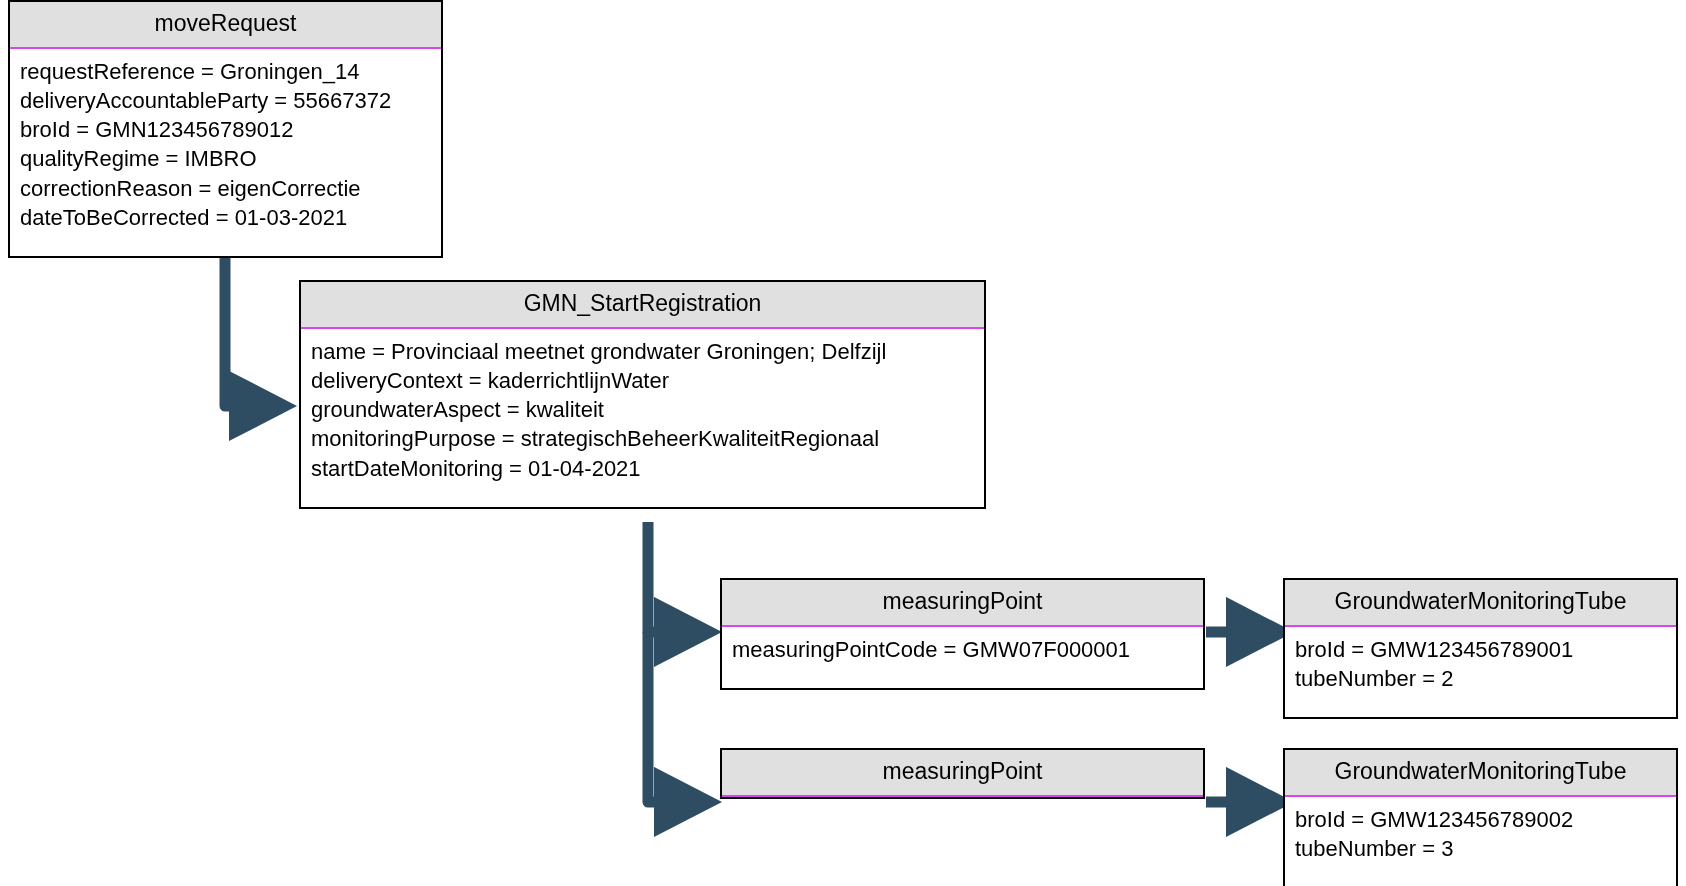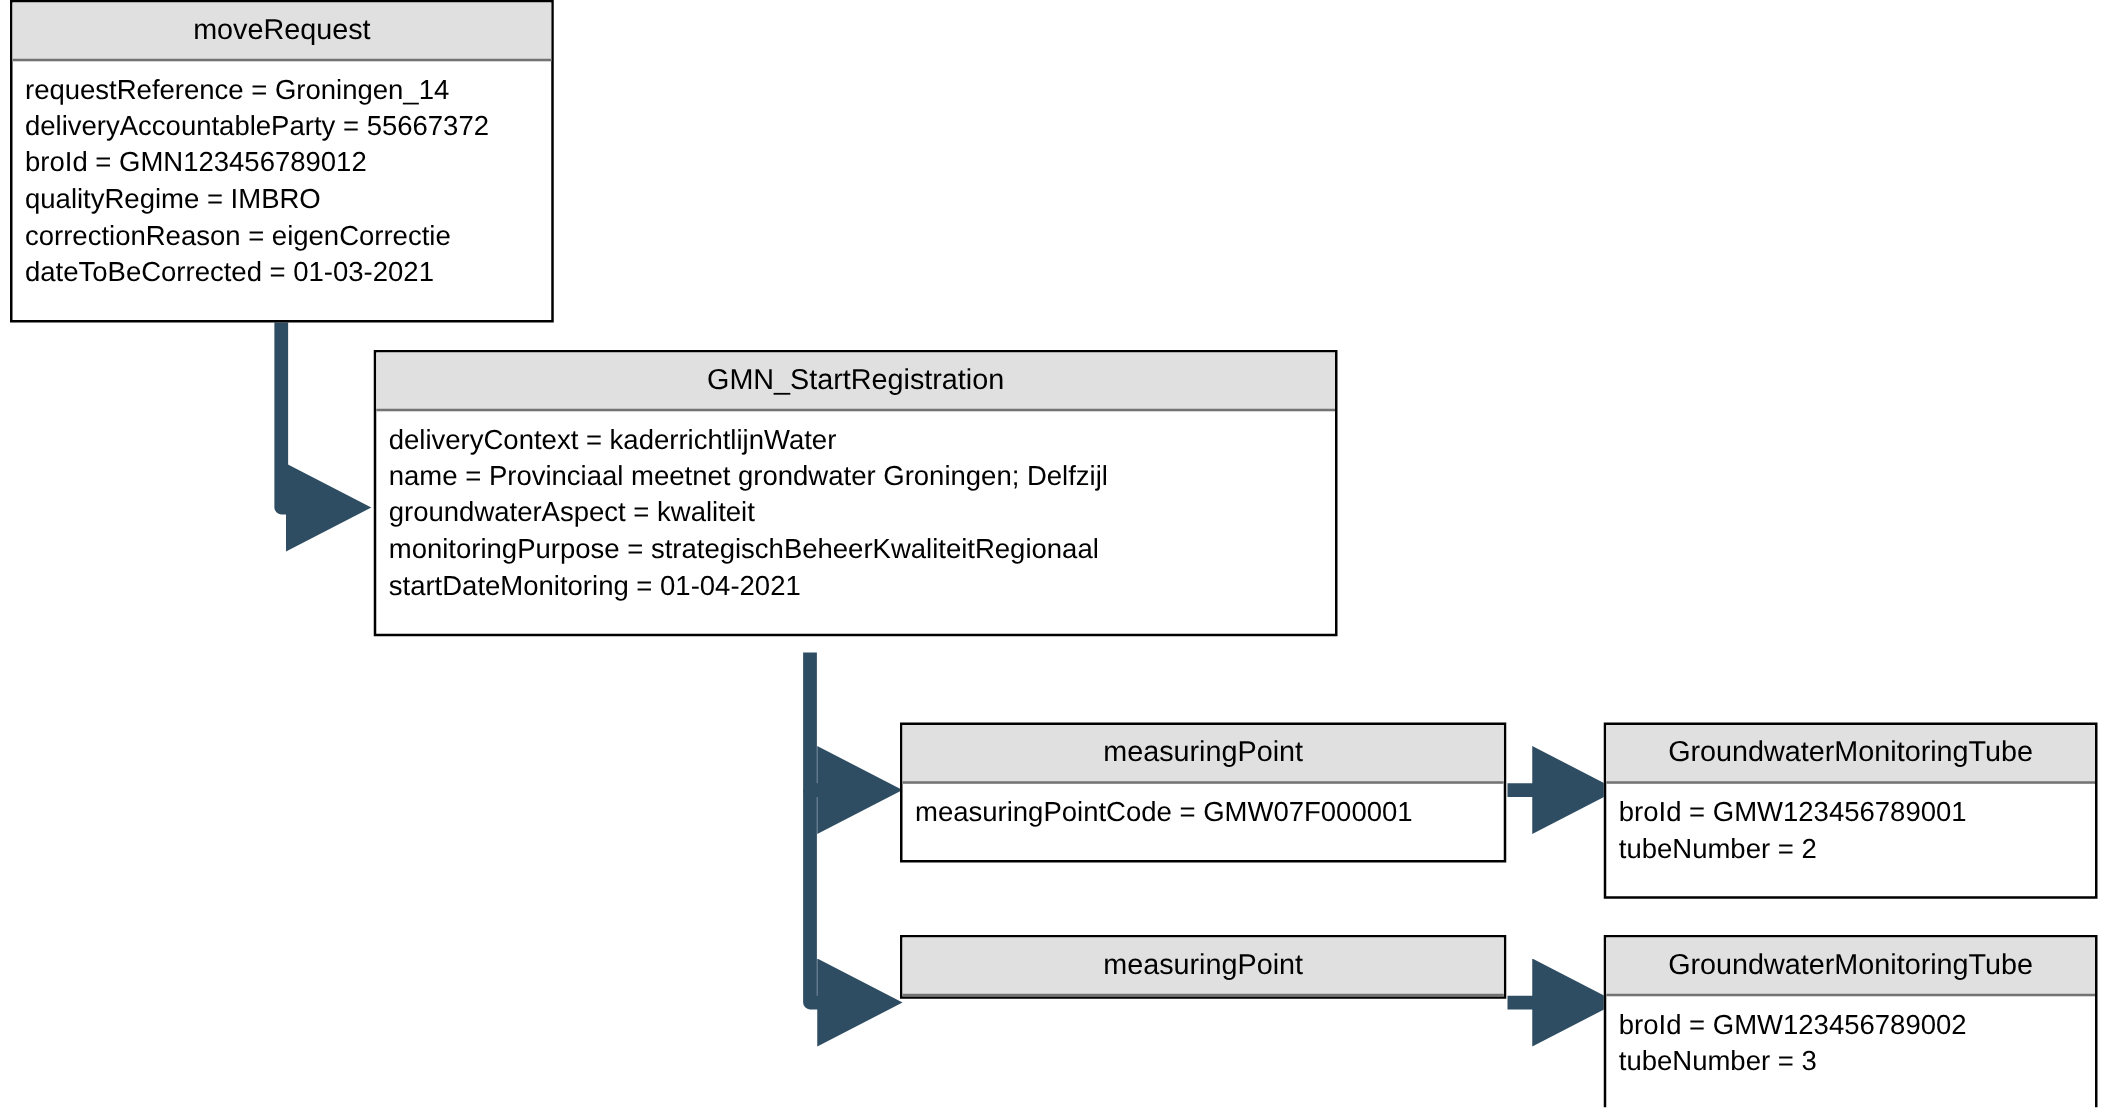--- a/index.html
+++ b/index.html
@@ -28,21 +28,21 @@
   }
   .uml-box {
     position: absolute;
     box-sizing: border-box;
     border: 2px solid #000000;
     background: #ffffff;
   }
   .uml-header {
     box-sizing: border-box;
     background: #e0e0e0;
-    border-bottom: 2px solid #737373;
+    border-bottom: 2px solid #d946ef;
     text-align: center;
     font-size: 23px;
     line-height: 1.2;
     padding: 8px 6px 9px 6px;
     white-space: nowrap;
   }
   .uml-body {
     box-sizing: border-box;
     padding: 8px 10px 24px 10px;
     font-size: 22px;
@@ -80,25 +80,25 @@
     <div class="uml-body">
       <div class="attr">requestReference = Groningen_14</div>
       <div class="attr">deliveryAccountableParty = 55667372</div>
       <div class="attr">broId = GMN123456789012</div>
       <div class="attr">qualityRegime = IMBRO</div>
       <div class="attr">correctionReason = eigenCorrectie</div>
       <div class="attr">dateToBeCorrected = 01-03-2021</div>
     </div>
   </div>
 
-  <div class="uml-box" style="left:299px; top:280px; width:771px;">
+  <div class="uml-box" style="left:299px; top:280px; width:687px;">
     <div class="uml-header">GMN_StartRegistration</div>
     <div class="uml-body">
+      <div class="attr">name = Provinciaal meetnet grondwater Groningen; Delfzijl</div>
       <div class="attr">deliveryContext = kaderrichtlijnWater</div>
-      <div class="attr">name = Provinciaal meetnet grondwater Groningen; Delfzijl</div>
       <div class="attr">groundwaterAspect = kwaliteit</div>
       <div class="attr">monitoringPurpose = strategischBeheerKwaliteitRegionaal</div>
       <div class="attr">startDateMonitoring = 01-04-2021</div>
     </div>
   </div>
 
   <div class="uml-box" style="left:720px; top:578px; width:485px;">
     <div class="uml-header">measuringPoint</div>
     <div class="uml-body">
       <div class="attr">measuringPointCode = GMW07F000001</div>

